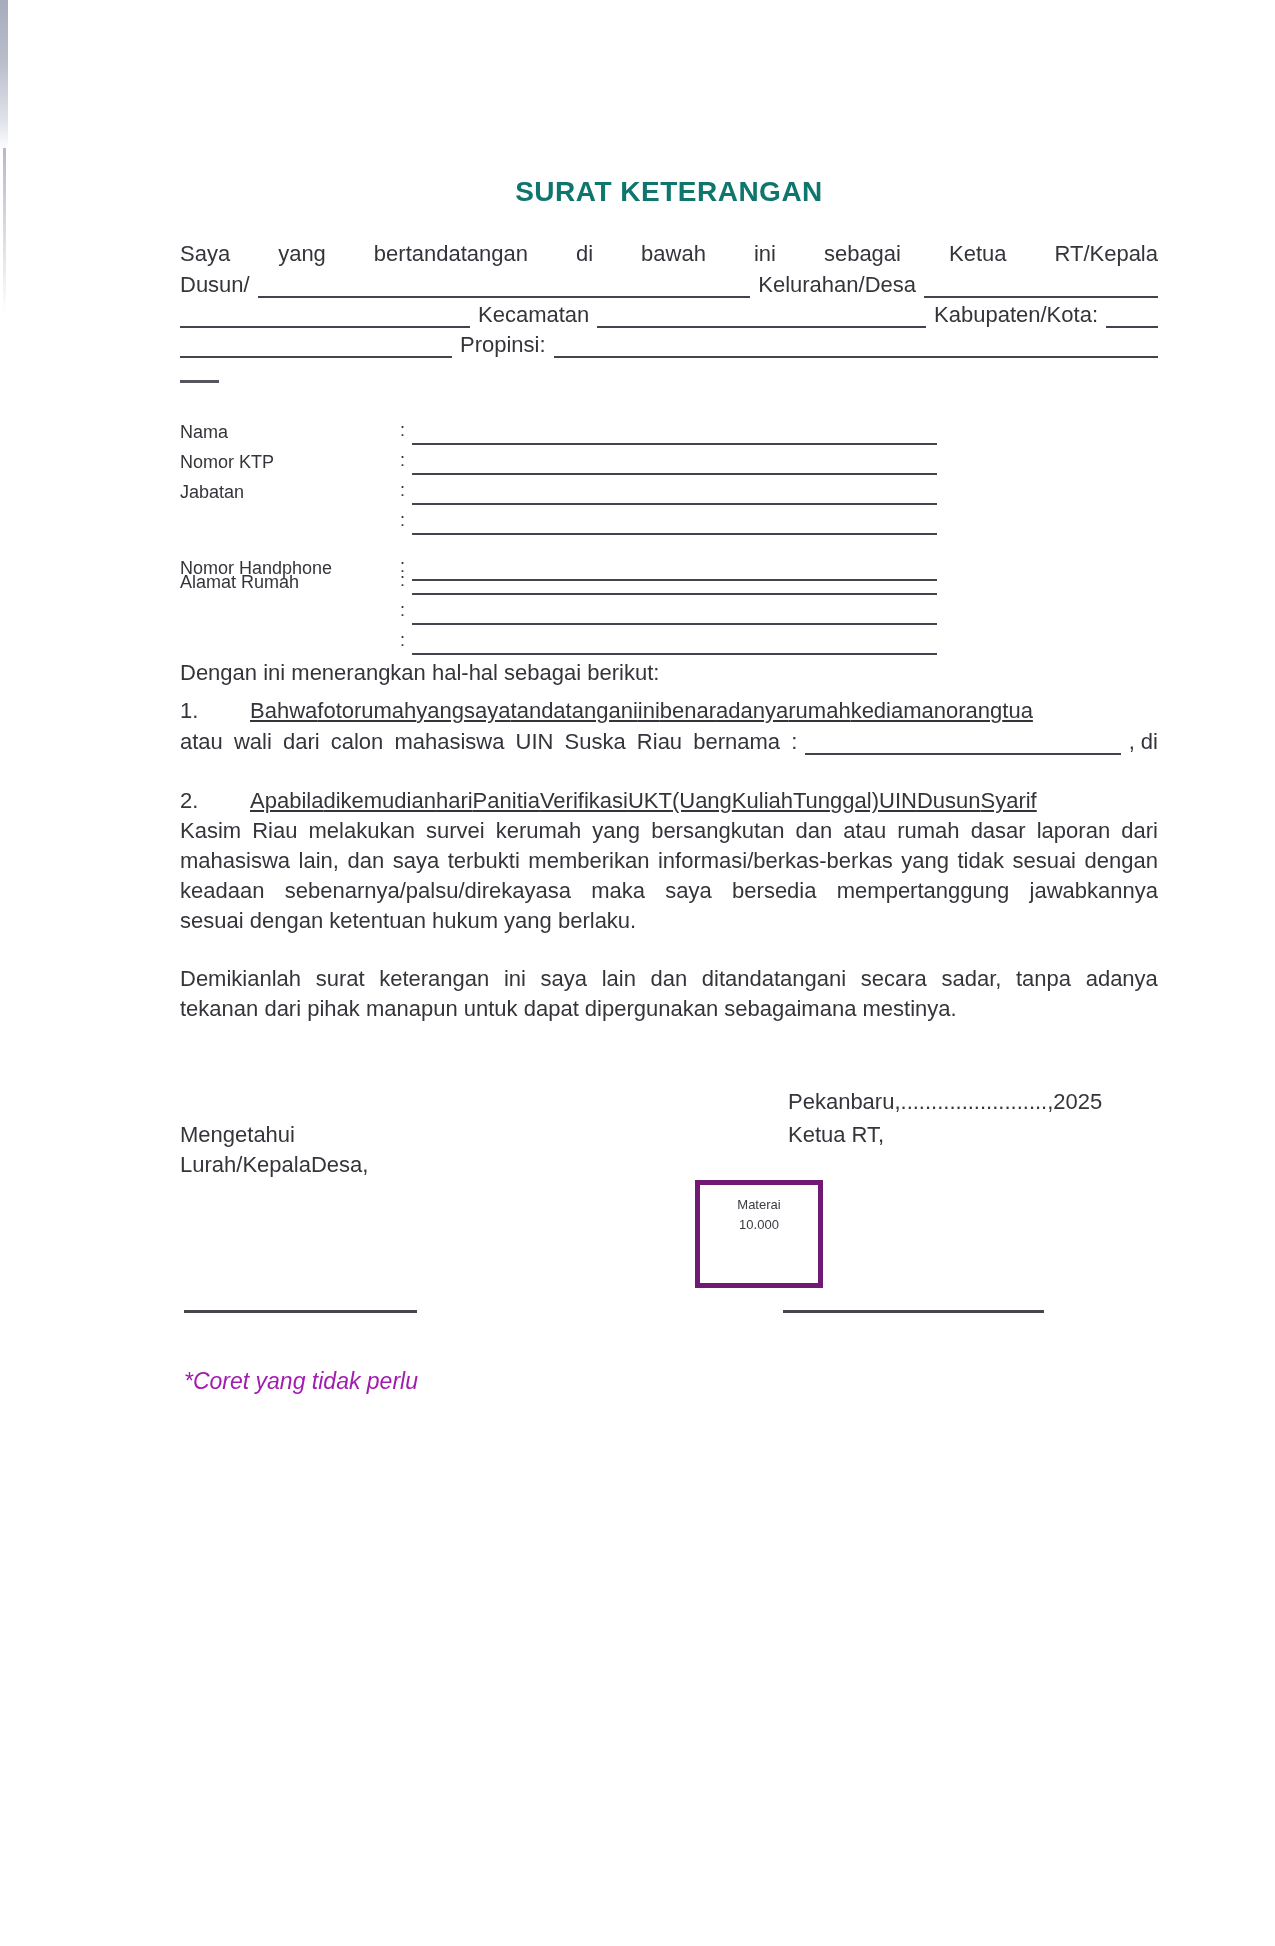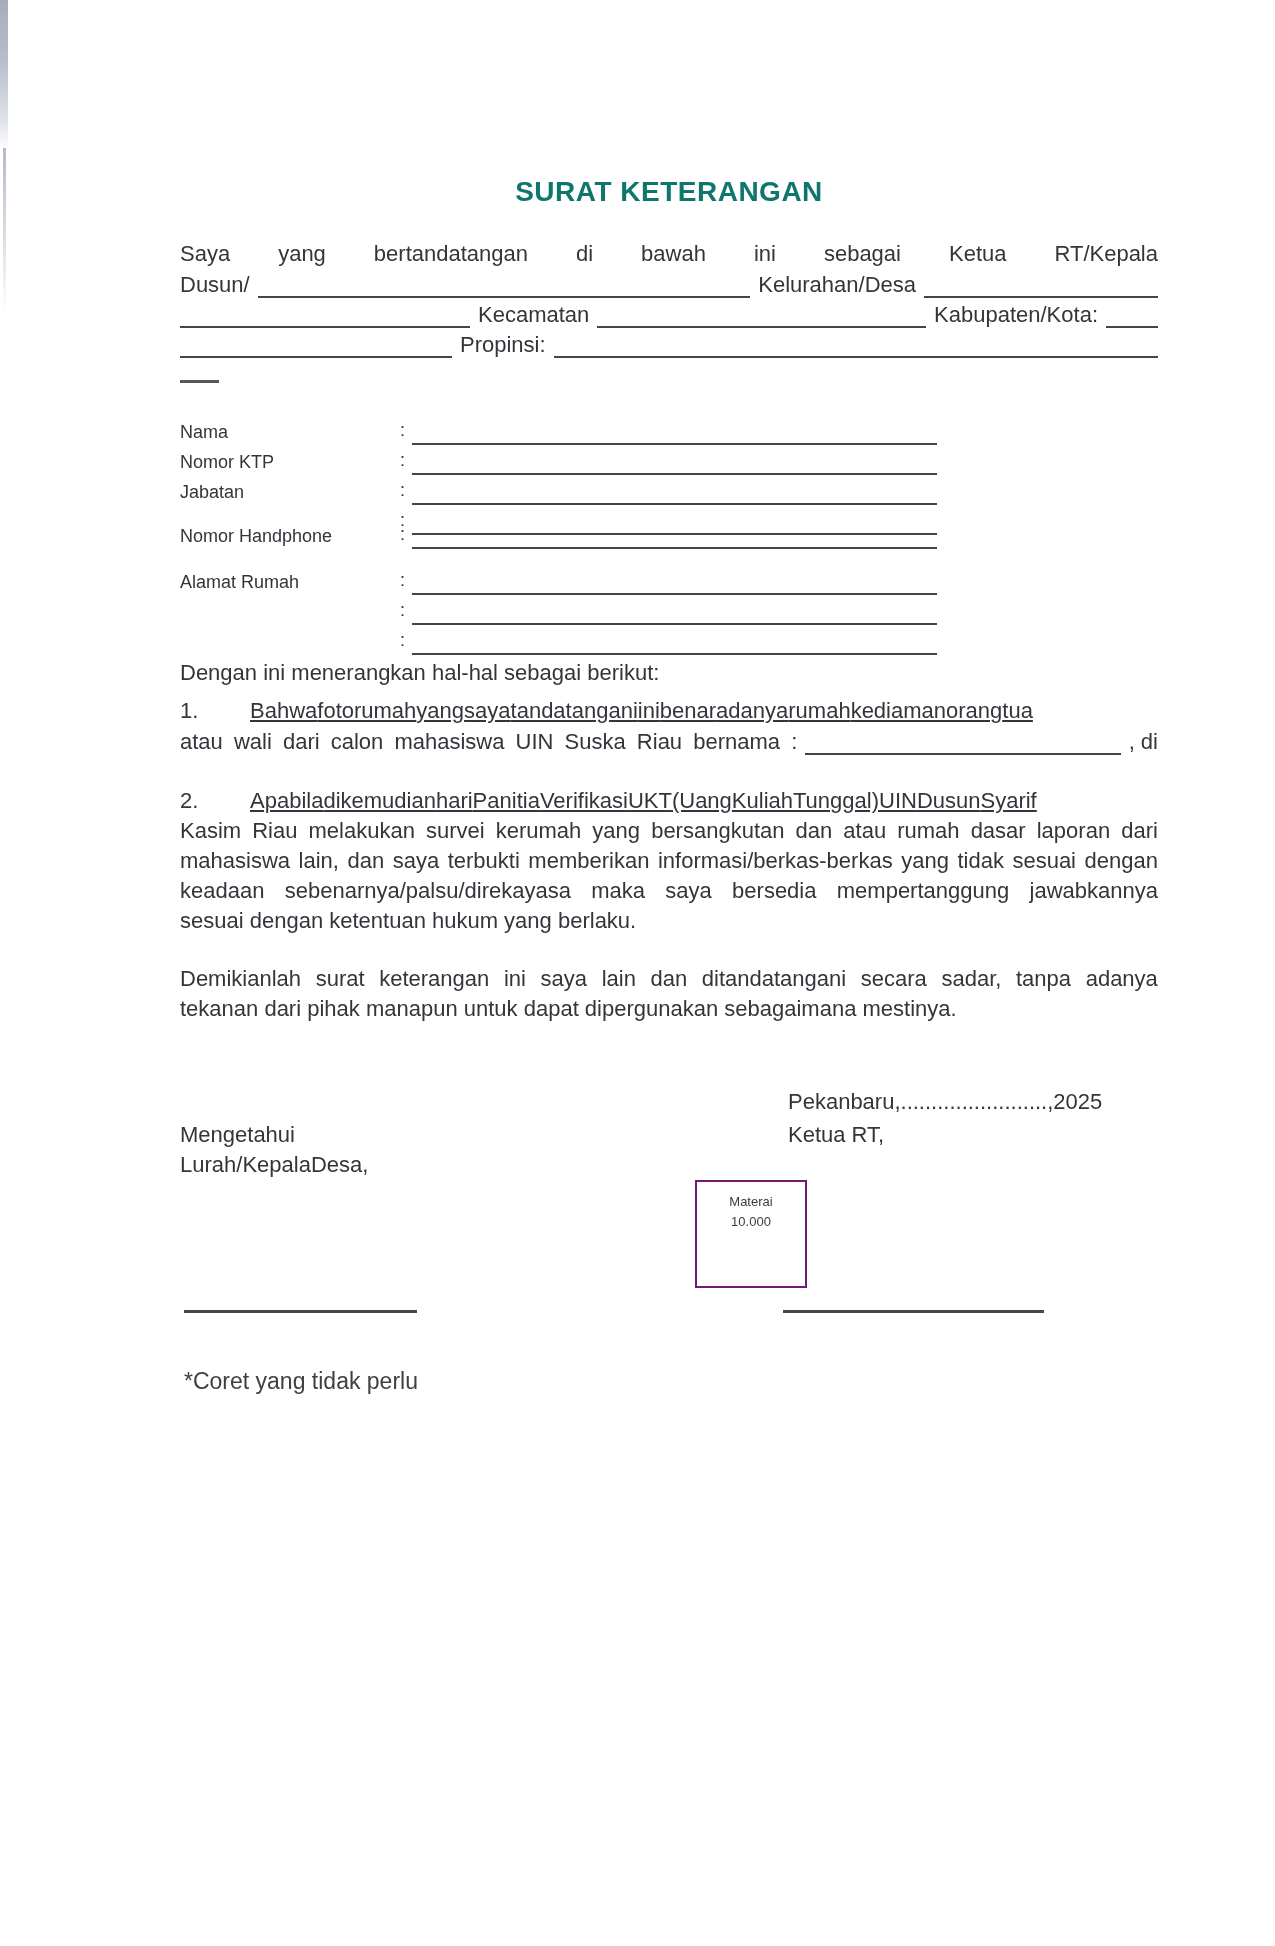--- a/index.html
+++ b/index.html
@@ -33,27 +33,27 @@
   .numline .rest span{white-space:pre;}
   #dash{left:180px;top:380px;width:39px;height:3px;background:#55565e;}
   
   #form-rows{left:180px;top:419px;width:757px;height:260px;}
   .frow{position:absolute;left:0;width:100%;height:26px;font-size:18px;line-height:26px;}
   .frow .flabel{position:absolute;left:0;top:0;white-space:pre;}
   .frow .fcolon{position:absolute;left:220px;top:-2px;}
   .frow .fline{position:absolute;left:232px;right:0;bottom:0;border-bottom:2px solid #43454e;height:0;}
   
   .sigtext{font-size:22px;line-height:28px;white-space:pre;}
-  #materai-box{left:695px;top:1180px;width:112px;height:108px;border:2px solid #701a75;
+  #materai-box{left:695px;top:1180px;width:128px;height:108px;border:5px solid #701a75;
     text-align:center;padding-top:10px;box-sizing:border-box;}
   #materai-box div{font-size:13px;line-height:20px;color:#3a3b41;}
   .sigline{height:3px;background:#45464e;}
   #sig-line-left{left:184px;top:1310px;width:233px;}
   #sig-line-right{left:783px;top:1310px;width:261px;}
-  #footnote{left:184px;top:1368px;font-size:23px;color:#404040;}
+  #footnote{left:184px;top:1368px;font-size:23px;font-style:italic;color:#a21caf;}
 </style>
 </head>
 <body>
 
 <div id="page">
 
   <div class="abs" id="edge-strip"></div>
   <div class="abs" id="edge-line"></div>
 
   <div class="abs block" id="title">SURAT KETERANGAN</div>
@@ -104,21 +104,21 @@
       <div class="frow" style="top: 60px;">
         <span class="flabel">Jabatan</span>
         <span class="fcolon">:</span>
         <span class="fline"></span>
       </div>
       <div class="frow" style="top: 90px;">
         <span class="flabel"></span>
         <span class="fcolon">:</span>
         <span class="fline"></span>
       </div>
-      <div class="frow" style="top: 104px; text-align: right;">
+      <div class="frow" style="top: 136px; text-align: right;">
         <span class="flabel">Nomor Handphone</span>
         <span class="fcolon">:</span>
         <span class="fline"></span>
       </div>
       <div class="frow" style="top: 150px;">
         <span class="flabel">Alamat Rumah</span>
         <span class="fcolon">:</span>
         <span class="fline"></span>
       </div>
       <div class="frow" style="top: 180px;">

